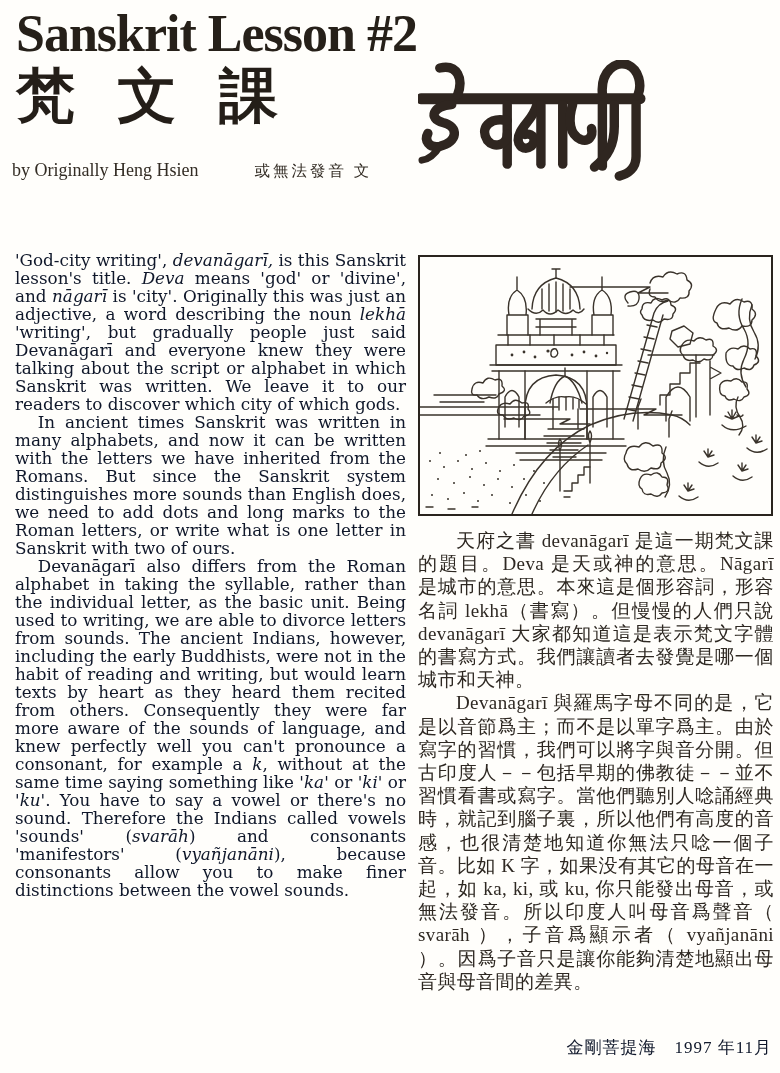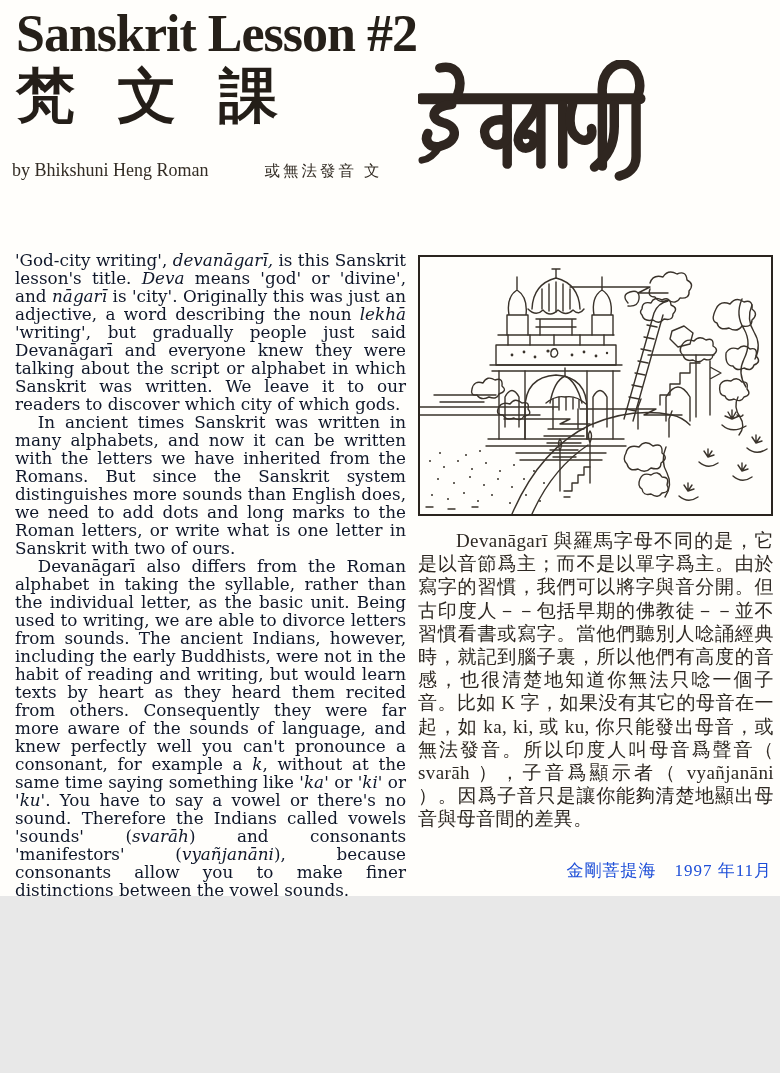--- a/index.html
+++ b/index.html
@@ -1,17 +1,17 @@
 <!DOCTYPE html>
 <html><head>
 <meta charset="utf-8">
 <style>
   html,body{margin:0;padding:0;background:#e8e8e8;}
   .page{
-    position:relative; width:780px; height:896px; margin:0 auto;
+    position:relative; width:780px; height:1073px; margin:0 auto;
     background:#fffefb; overflow:hidden; color:#2e2822;
     font-family:"Liberation Serif","DejaVu Serif",serif;
   }
   
   .title-en{
     position:absolute; top:4px; left:16px; margin:0;
     font-family:"Liberation Serif",serif; font-weight:700;
     font-size:52px; letter-spacing:-1px; color:#262019; white-space:nowrap;
   }
   .title-zh{
@@ -38,21 +38,21 @@
     border:2.5px solid #2a241e; background:#fffefb;
   }
   .illustration svg{ display:block; width:100%; height:100%; }
   .zh-text p{
     margin:0; text-align:justify; text-indent:2em;
     font-size:19px; line-height:23.2px; letter-spacing:0.4px; color:#2e2822;
   }
   
   .footer{
     position:absolute; right:8px; bottom:14px;
-    font-size:17px; letter-spacing:1px; color:#1d4ed8; white-space:nowrap;
+    font-size:17px; letter-spacing:1px; color:#0f172a; white-space:nowrap;
   }
   
   .ln{ fill:none; stroke:#3a332b; stroke-width:1.4; stroke-linecap:round; stroke-linejoin:round; }
   .dot{ fill:#3a332b; stroke:none; }
   .dv{ fill:none; stroke:#2f2620; stroke-width:9.5; stroke-linecap:round; stroke-linejoin:round; }
 </style>
 </head>
 <body>
 
 <div class="page">
@@ -80,21 +80,21 @@
       <path class="dv" d="M156,44 C151,60 153,74 164,79 C172,82 177,76 175,68"></path>
       <path class="dv" d="M186,44 V106"></path>
 
       <path class="dv" d="M198,44 V66 C198,84 192,96 178,107"></path>
       <path class="dv" d="M220,44 V96 C220,108 212,114 203,116"></path>
       <path class="dv" d="M186,33 C184,10 200,-1 212,4 C223,9 226,24 222,34"></path>
     </svg>
   </div>
 
   <div class="byline">
-    <span>by Bhikshuni Heng Roman</span><span class="zh">或無法發音 文</span>
+    <span>by Originally Heng Hsien</span><span class="zh">或無法發音 文</span>
   </div>
 
   <section class="col-en">
       <p><span>'God-city writing', </span><em>devanāgarī,</em><span> is this Sanskrit lesson's title. </span><em>Deva</em><span> means 'god' or 'divine', and </span><em>nāgarī</em><span> is 'city'. Originally this was just an adjective, a word describing the noun </span><em>lekhā</em><span> 'writing', but gradually people just said Devanāgarī and everyone knew they were talking about the script or alphabet in which Sanskrit was written. We leave it to our readers to discover which city of which gods.</span></p>
       <p><span>In ancient times Sanskrit was written in many alphabets, and now it can be written with the letters we have inherited from the Romans. But since the Sanskrit system distinguishes more sounds than English does, we need to add dots and long marks to the Roman letters, or write what is one letter in Sanskrit with two of ours.</span></p>
       <p><span>Devanāgarī also differs from the Roman alphabet in taking the syllable, rather than the individual letter, as the basic unit. Being used to writing, we are able to divorce letters from sounds. The ancient Indians, however, including the early Buddhists, were not in the habit of reading and writing, but would learn texts by heart as they heard them recited from others. Consequently they were far more aware of the sounds of language, and knew perfectly well you can't pronounce a consonant, for example a </span><em>k</em><span>, without at the same time saying something like '</span><em>ka</em><span>' or '</span><em>ki</em><span>' or '</span><em>ku</em><span>'. You have to say a vowel or there's no sound. Therefore the Indians called vowels 'sounds' (</span><em>svarāh</em><span>) and consonants 'manifestors' (</span><em>vyañjanāni</em><span>), because consonants allow you to make finer distinctions between the vowel sounds.</span></p>
     </section>
 
   <section class="col-zh">
 
@@ -219,20 +219,21 @@
             <circle cx="120" cy="244" r="1"></circle>
           <circle cx="46" cy="198" r="1"></circle>
             <circle cx="20" cy="196" r="1"></circle>
             <circle cx="60" cy="194" r="1"></circle>
         </g>
         <path class="ln" d="M6,250 h7 M28,252 h7 M52,250 h6"></path>
       </svg>
     </figure>
 
     <div class="zh-text">
+        <p><span>天府之書 devanāgarī 是這一期梵文課的題目。Deva 是天或神的意思。Nāgarī 是城市的意思。本來這是個形容詞，形容名詞 lekhā（書寫）。但慢慢的人們只說 devanāgarī 大家都知道這是表示梵文字體的書寫方式。我們讓讀者去發覺是哪一個城市和天神。</span></p>
         <p><span>Devanāgarī 與羅馬字母不同的是，它是以音節爲主；而不是以單字爲主。由於寫字的習慣，我們可以將字與音分開。但古印度人－－包括早期的佛教徒－－並不習慣看書或寫字。當他們聽別人唸誦經典時，就記到腦子裏，所以他們有高度的音感，也很清楚地知道你無法只唸一個子音。比如 K 字，如果没有其它的母音在一起，如 ka, ki, 或 ku, 你只能發出母音，或無法發音。所以印度人叫母音爲聲音（ svarāh ），子音爲顯示者（ vyañjanāni ）。因爲子音只是讓你能夠清楚地顯出母音與母音間的差異。</span></p>
       </div>
   </section>
 
   <div class="footer">
     <span>金剛菩提海　1997 年11月</span>
   </div>
 
 </div>
 

